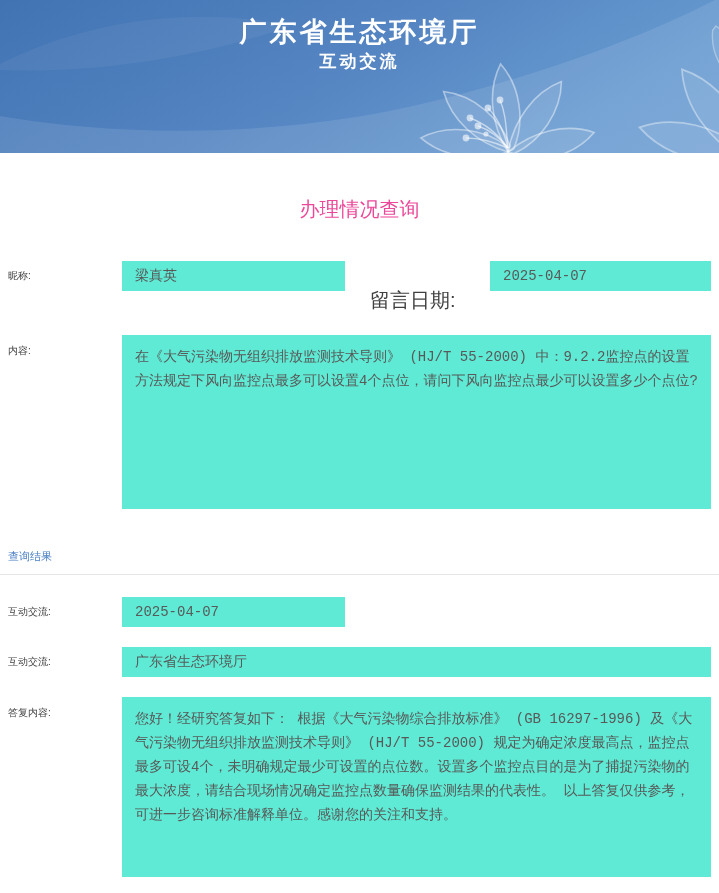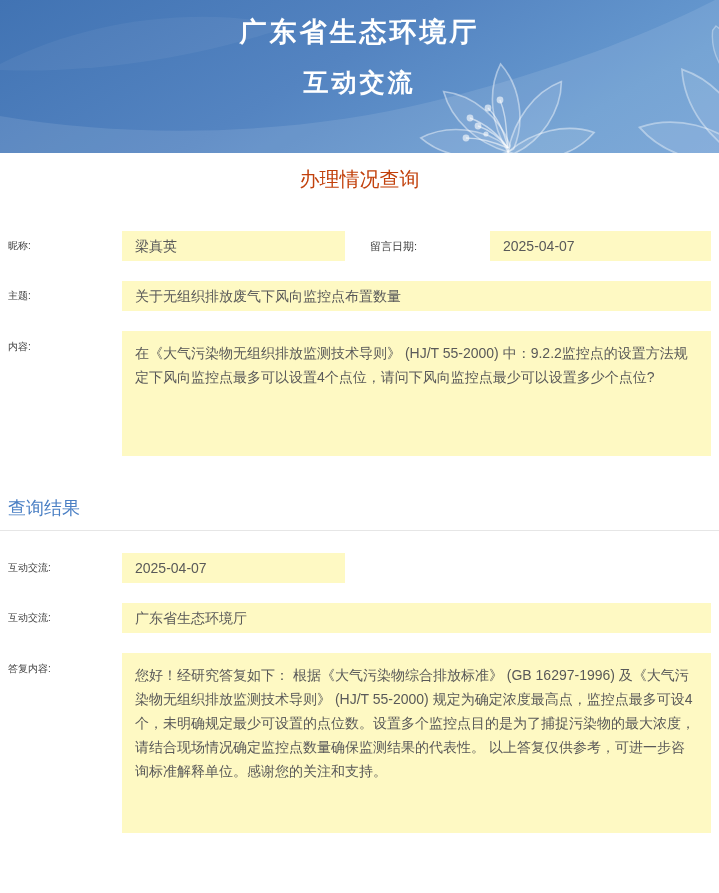--- a/index.html
+++ b/index.html
@@ -10,46 +10,46 @@
     color:#404040;
   }
   
   .header {
     position:relative; height:153px; overflow:hidden;
     background:linear-gradient(150deg,#4173b3 0%,#5484c1 45%,#679ad0 80%,#6f9fd4 100%);
   }
   .deco { position:absolute; left:0; top:0; z-index:1; }
   .header-text { position:relative; z-index:2; text-align:center; color:#ffffff; }
   .site-title { padding-top:14px; font-size:27px; font-weight:bold; letter-spacing:3px; }
-  .site-subtitle { margin-top:16px; font-size:25px; font-weight:bold; letter-spacing:3px; }
+  .site-subtitle { font-size:17px; font-weight:bold; letter-spacing:3px; }
 
   
   .main { padding:0 8px; }
-  .page-title { margin-top:13px; height:23px; text-align:center; font-size:20px; color:#c2410c; }
+  .page-title { margin-top:43px; height:23px; text-align:center; font-size:20px; color:#ec4899; }
 
   .form-block { margin-top:42px; }
   .row { display:flex; margin-bottom:20px; }
   .lab {
     flex:0 0 114px; width:114px; font-size:10px; color:#3f3f3f; line-height:30px;
     white-space:nowrap; overflow:hidden;
   }
   .lab.top { line-height:20px; padding-top:6px; }
   .lab2 {
     flex:0 0 145px; width:145px; box-sizing:border-box; padding-left:25px;
-    font-size:11px; color:#3f3f3f; line-height:30px; white-space:nowrap;
+    font-size:20px; color:#3f3f3f; line-height:30px; white-space:nowrap;margin-top:24px;
   }
-  .box { background:#fef9c3; font-size:14px; color:#595959; box-sizing:border-box; }
+  .box { background:#5eead4; font-size:14px; color:#595959; box-sizing:border-box;font-family:Liberation Mono, monospace; }
   .input { height:30px; line-height:30px; padding:0 13px; white-space:nowrap; overflow:hidden; }
   .w-nick { width:223px; }
   .grow { flex:1; }
   .textarea { flex:1; padding:10px 13px; line-height:24px; }
-  .h-content { height:125px; }
+  .h-content { height:174px; }
   .h-reply { height:180px; }
 
-  .result-heading { margin-top:40px; font-size:18px; color:#4a7fc4; }
+  .result-heading { margin-top:40px; font-size:11px; color:#4a7fc4; }
   .divider { height:1px; background:#e6e6e6; margin:10px -8px 0 -8px; }
   .result-block { margin-top:22px; }
 </style>
 </head>
 <body>
 
 <div class="header">
   <svg class="deco" width="719" height="153" viewBox="0 0 719 153">
 
     <path d="M0,153 L0,116 C140,140 300,134 430,102 C550,72 645,36 719,-2 L719,153 Z" fill="rgba(255,255,255,0.10)"></path>
@@ -99,24 +99,20 @@
   <div class="page-title">办理情况查询</div>
 
   <div class="form-block">
     <div class="row">
       <div class="lab">昵称:</div>
       <div class="box input w-nick">梁真英</div>
       <div class="lab2">留言日期:</div>
       <div class="box input grow">2025-04-07</div>
     </div>
 
-    <div class="row">
-      <div class="lab">主题:</div>
-      <div class="box input grow">关于无组织排放废气下风向监控点布置数量</div>
-    </div>
 
     <div class="row" style="margin-bottom:0;">
       <div class="lab top">内容:</div>
       <div class="box textarea h-content">在《大气污染物无组织排放监测技术导则》 (HJ/T 55-2000) 中：9.2.2监控点的设置方法规定下风向监控点最多可以设置4个点位，请问下风向监控点最少可以设置多少个点位?</div>
     </div>
   </div>
 
   <div class="result-heading">查询结果</div>
   <div class="divider"></div>
 

